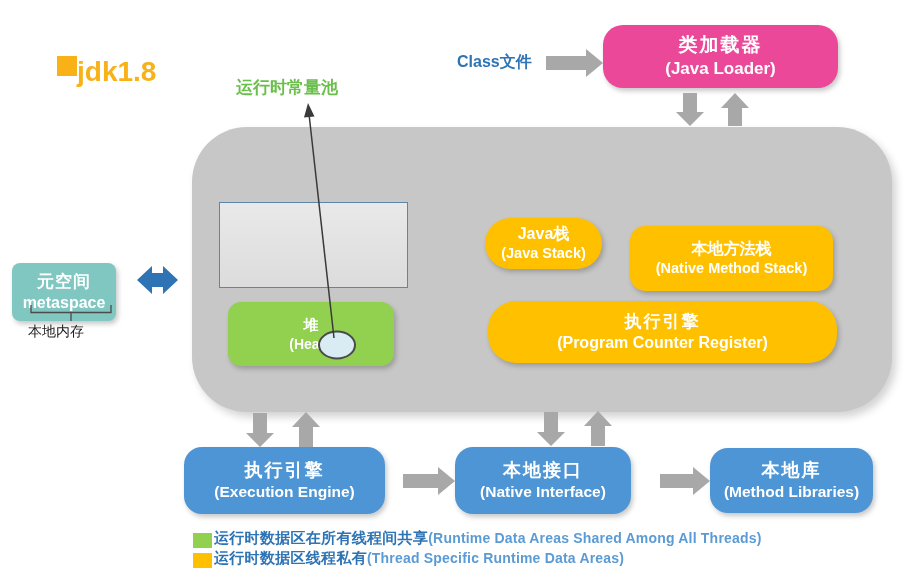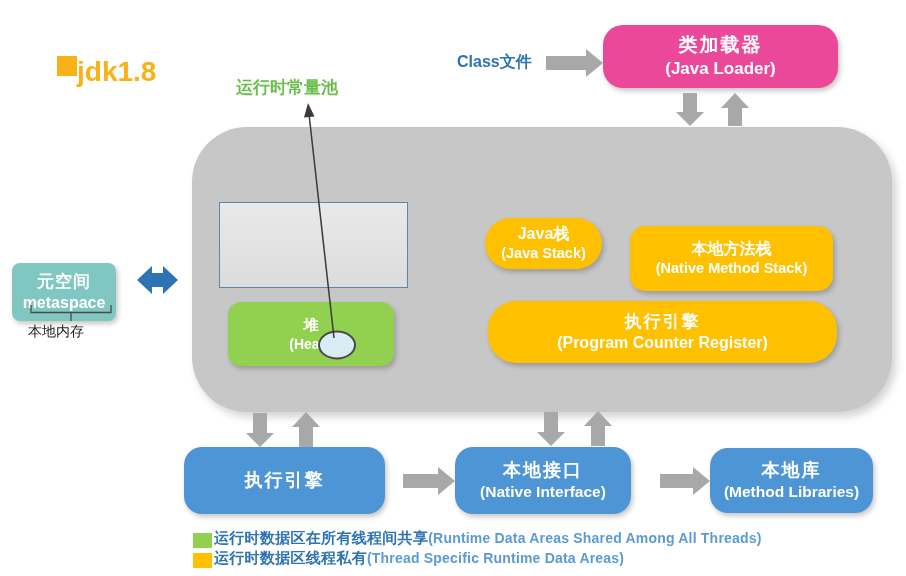--- a/index.html
+++ b/index.html
@@ -121,20 +121,21 @@
   </div>
 
   <div class="box" id="metaspace-box" style="background: rgb(129, 199, 193);">
     <div class="cn">元空间</div>
     <div class="en">metaspace</div>
   </div>
   <div id="native-memory-label">本地内存</div>
 
   <div class="box blue-bottom" id="execution-engine-box" style="background: rgb(77, 149, 212);">
     <div class="cn">执行引擎</div>
+    <div class="en">(Execution Engine)</div>
   </div>
   <div class="box blue-bottom" id="native-interface-box" style="background: rgb(77, 149, 212);">
     <div class="cn">本地接口</div>
     <div class="en">(Native Interface)</div>
   </div>
   <div class="box blue-bottom" id="native-libraries-box" style="background: rgb(77, 149, 212);">
     <div class="cn">本地库</div>
     <div class="en">(Method Libraries)</div>
   </div>
 

